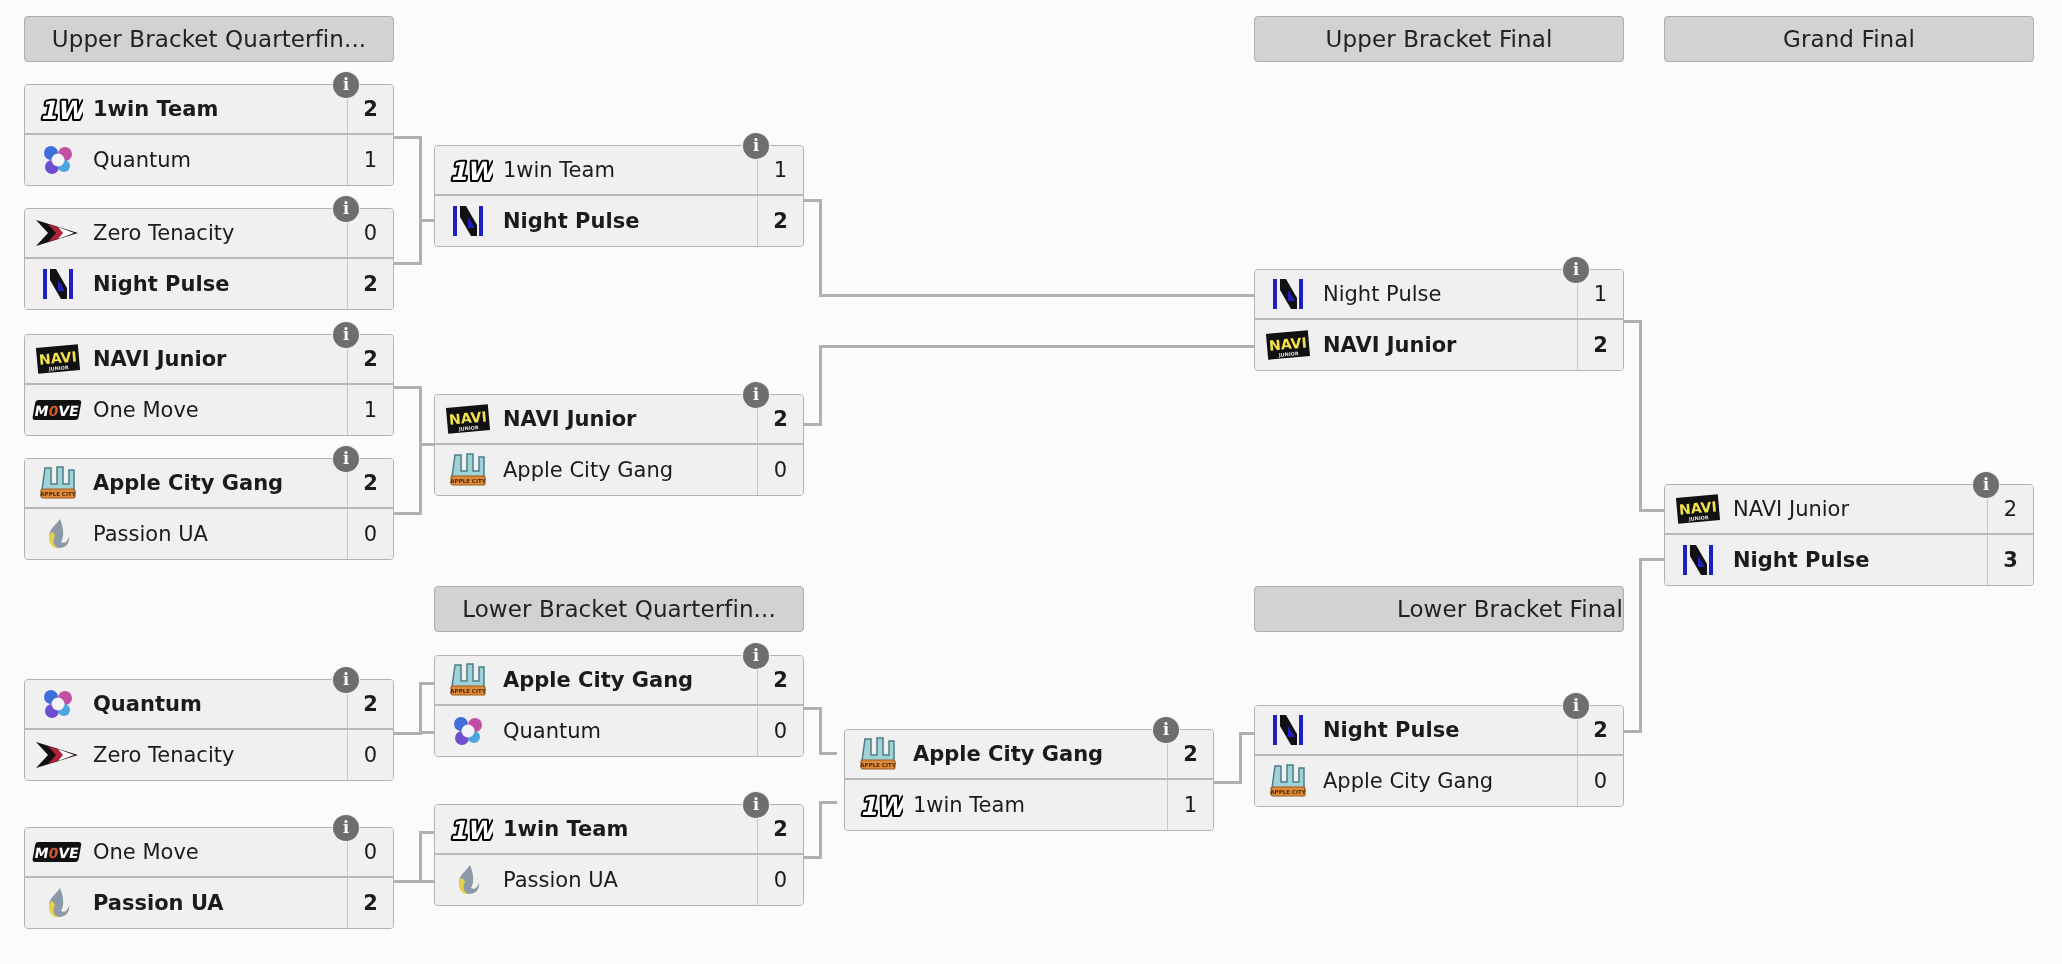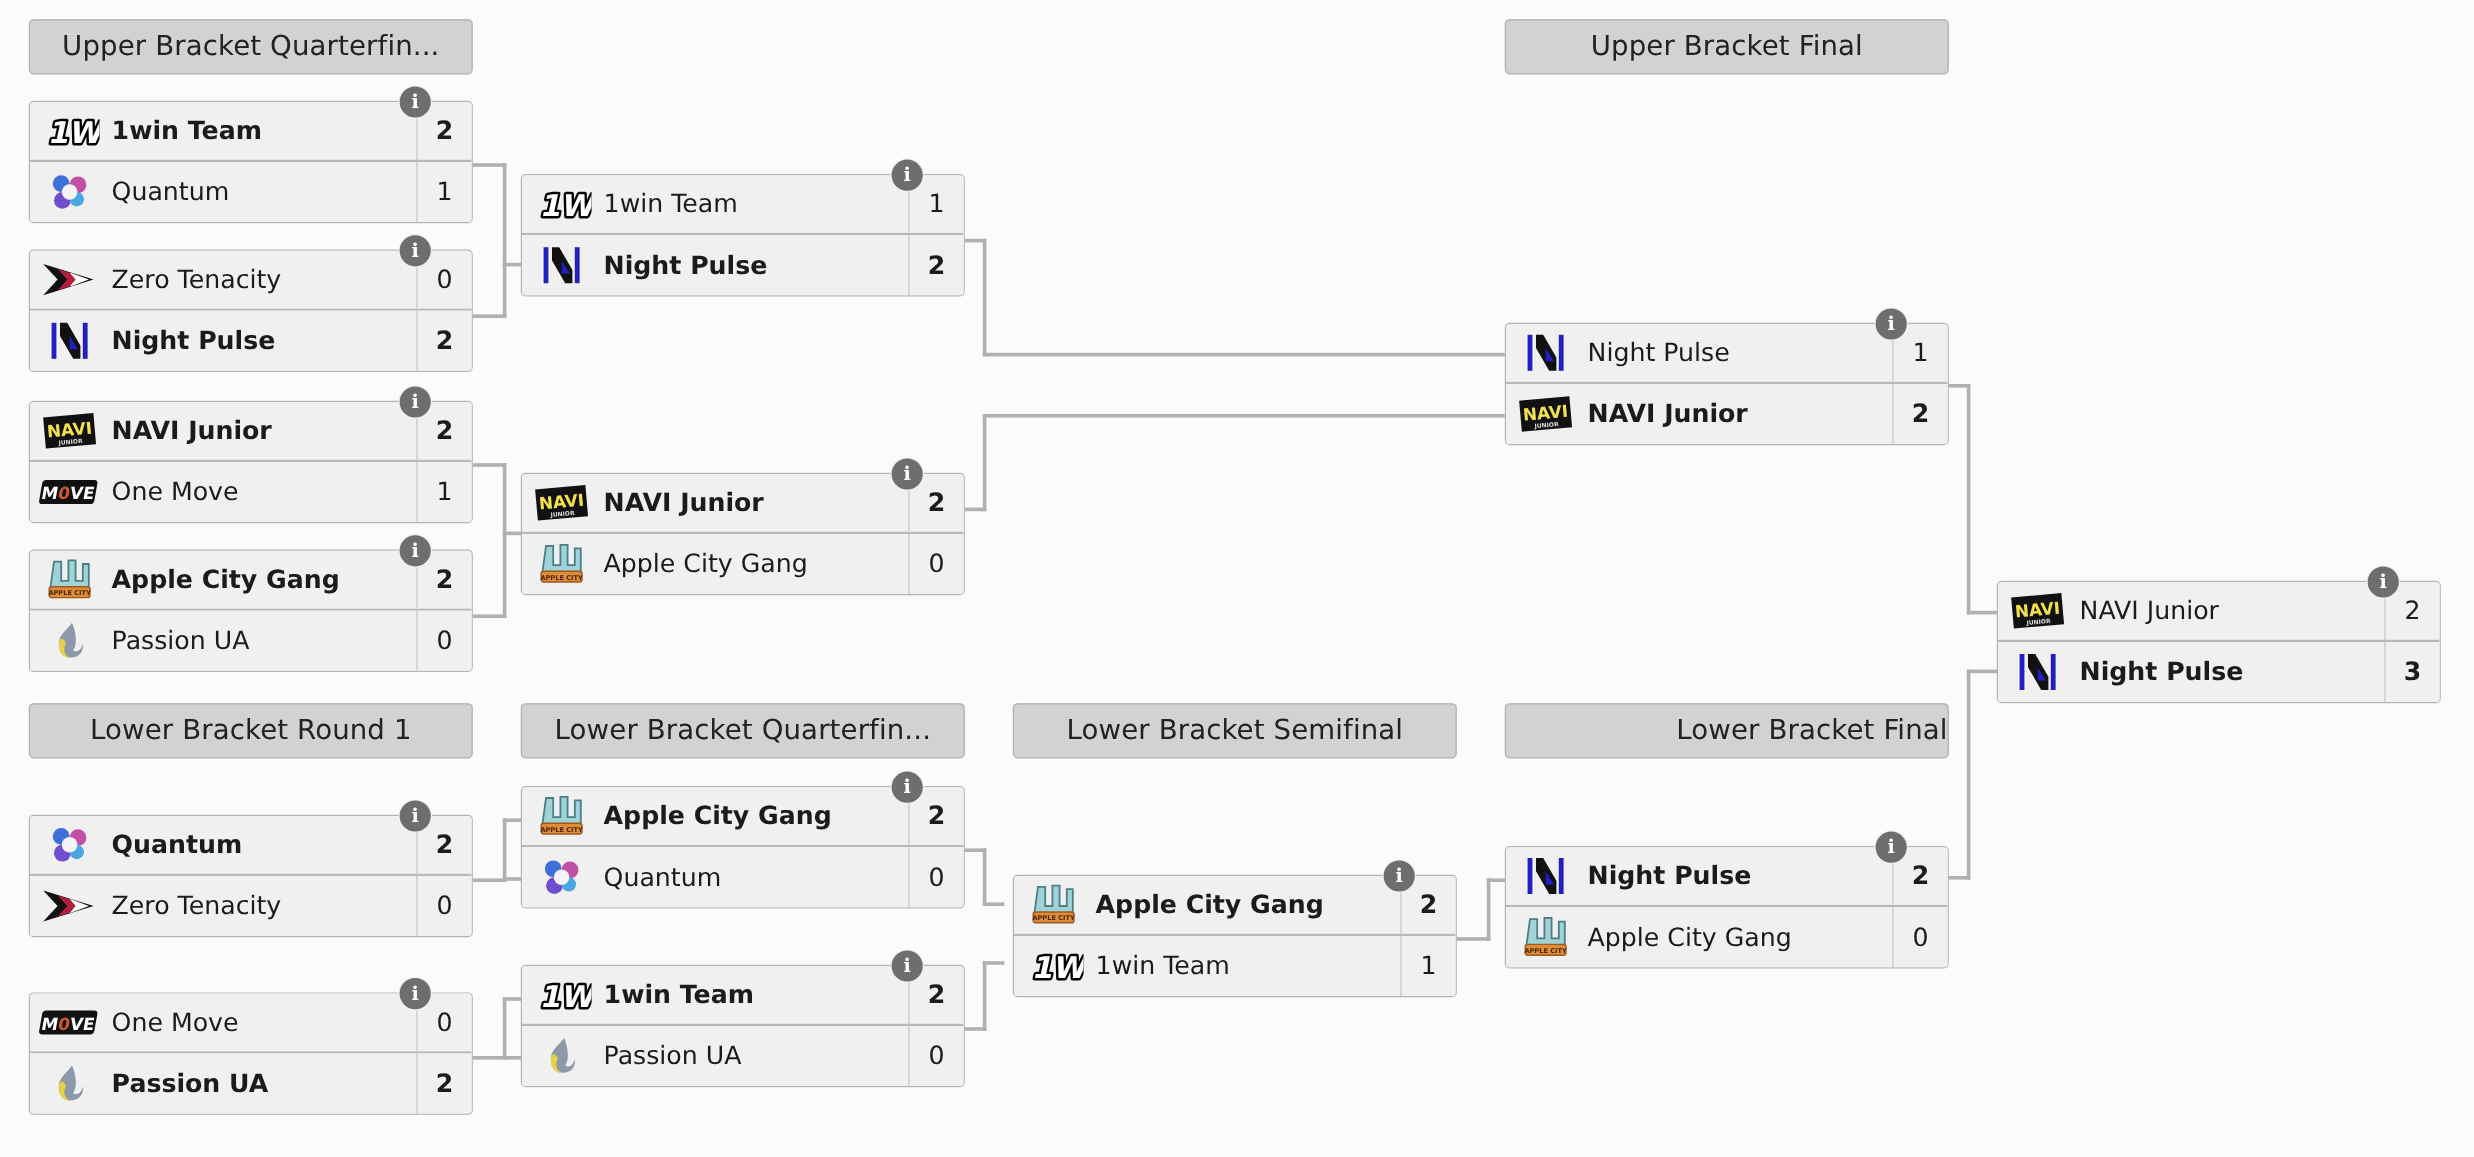--- a/index.html
+++ b/index.html
@@ -134,29 +134,26 @@
 <body>
 
 <div id="stage">
 
   <div class="round-header" style="left:24px;top:16px;width:370px;">
     <span>Upper Bracket Quarterfin...</span>
   </div>
   <div class="round-header" style="left:1254px;top:16px;width:370px;">
     <span>Upper Bracket Final</span>
   </div>
-
-  <div class="round-header" style="left:24px;top:586px;width:370px;">
-    <span>Lower Bracket Round 1</span>
-  </div>
+  <div class="round-header" style="left:1664px;top:16px;width:370px;">
+    <span>Grand Final</span>
+  </div>
+
   <div class="round-header" style="left:434px;top:586px;width:370px;">
     <span>Lower Bracket Quarterfin...</span>
-  </div>
-  <div class="round-header" style="left:844px;top:586px;width:370px;">
-    <span>Lower Bracket Semifinal</span>
   </div>
   <div class="round-header" style="left:1254px;top:586px;width:370px;justify-content:flex-end;">
     <span>Lower Bracket Final</span>
   </div>
 
   <div class="conn h" style="left:394px;top:136px;width:28px;"></div>
   <div class="conn v" style="left:419px;top:136px;height:86px;"></div>
   <div class="conn h" style="left:419px;top:219px;width:18px;"></div>
 
   <div class="conn h" style="left:394px;top:262px;width:28px;"></div>

